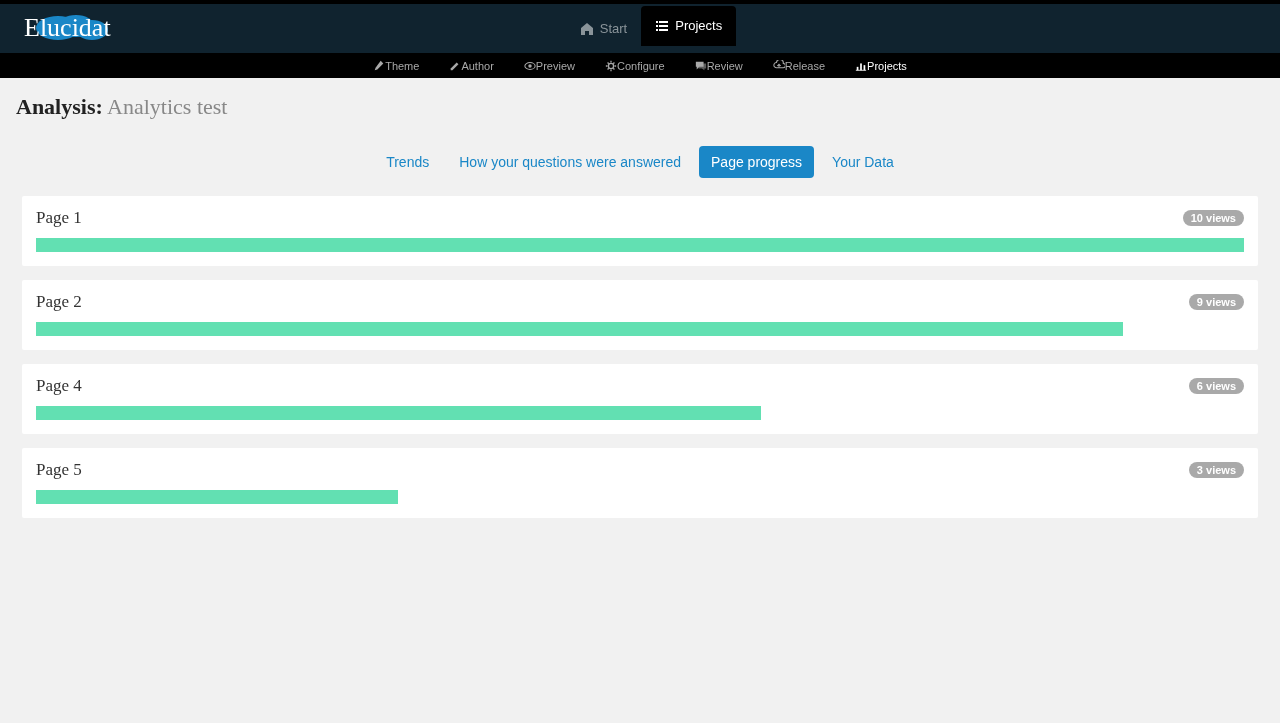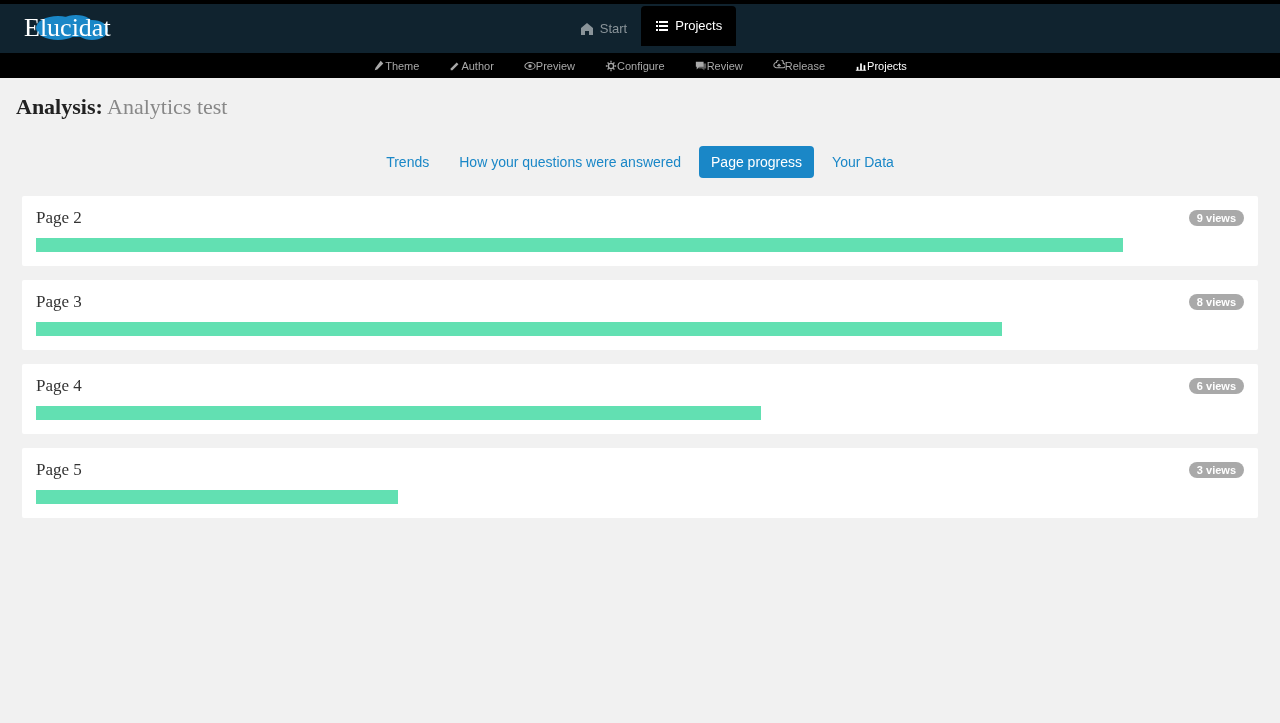--- a/index.html
+++ b/index.html
@@ -124,34 +124,34 @@
 <div class="tabbar" id="tabbar">
     <div class="tabbar-item">Trends</div>
     <div class="tabbar-item">How your questions were answered</div>
     <div class="tabbar-item active">Page progress</div>
     <div class="tabbar-item">Your Data</div>
   </div>
 
 <div class="content" id="pages">
     <div class="page-card">
       <div class="page-card-header">
+        <div class="page-name">Page 1</div>
+        <div class="views-badge">10 views</div>
+      </div>
+      <div class="bar-track">
+        <div class="bar-fill" style="width:100.00%; background:#62e0b2"></div>
+      </div>
+    </div>
+    <div class="page-card">
+      <div class="page-card-header">
         <div class="page-name">Page 2</div>
         <div class="views-badge">9 views</div>
       </div>
       <div class="bar-track">
         <div class="bar-fill" style="width:90.00%; background:#62e0b2"></div>
-      </div>
-    </div>
-    <div class="page-card">
-      <div class="page-card-header">
-        <div class="page-name">Page 3</div>
-        <div class="views-badge">8 views</div>
-      </div>
-      <div class="bar-track">
-        <div class="bar-fill" style="width:80.00%; background:#62e0b2"></div>
       </div>
     </div>
     <div class="page-card">
       <div class="page-card-header">
         <div class="page-name">Page 4</div>
         <div class="views-badge">6 views</div>
       </div>
       <div class="bar-track">
         <div class="bar-fill" style="width:60.00%; background:#62e0b2"></div>
       </div>

